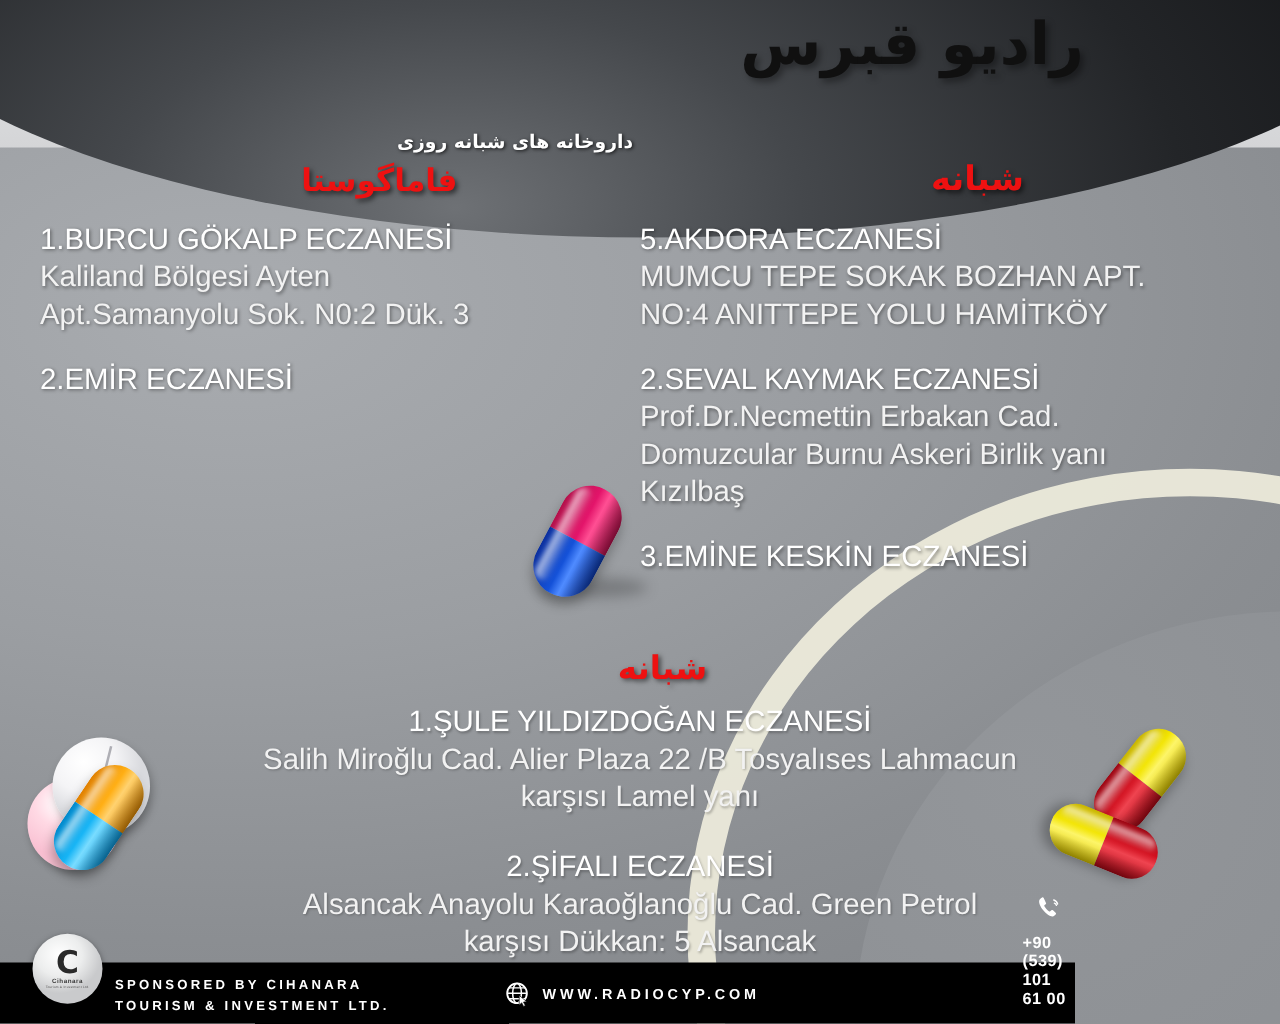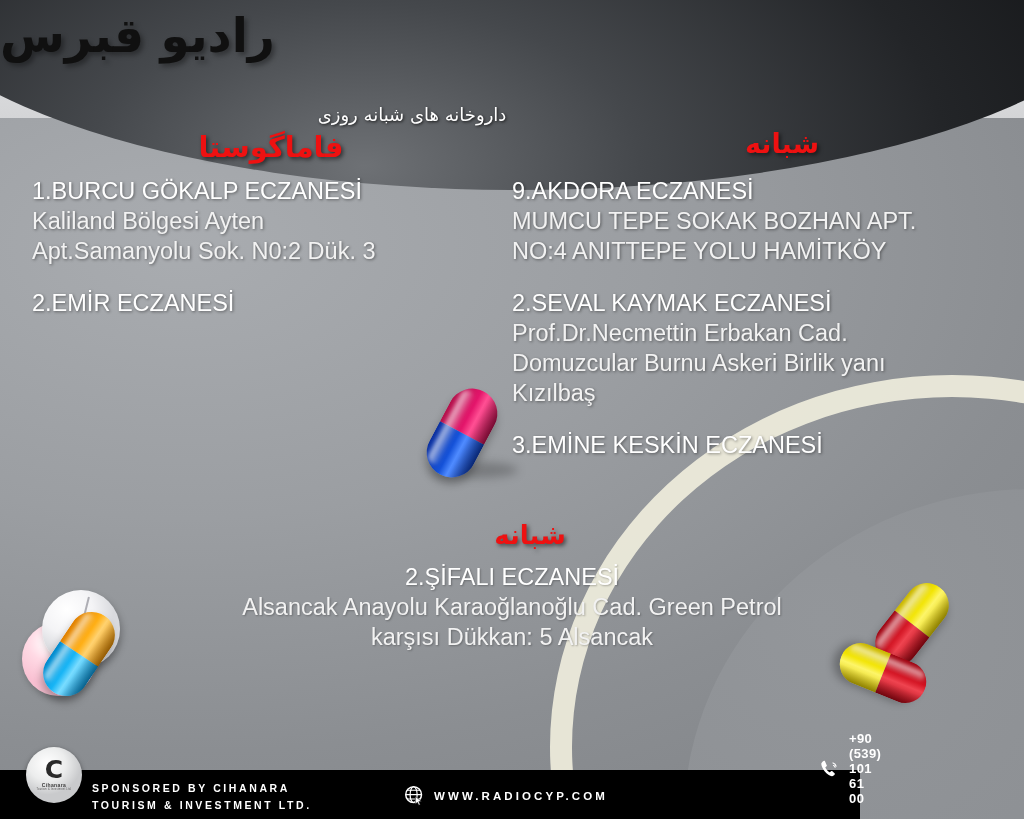--- a/index.html
+++ b/index.html
@@ -42,39 +42,39 @@
     opacity:.92;
   }
   .grey-cover-br{
     position:absolute;right:-360px;bottom:-330px;width:700px;height:660px;
     border-radius:50%;
     background:radial-gradient(120% 120% at 20% 20%, #93969a 0%, #8a8d91 60%, #85888c 100%);
   }
 
   
   .title-ar{
-    position:absolute;left:0;top:8px;width:867px;text-align:left;
+    position:absolute;left:0;top:8px;width:867px;text-align:right;
     font-family:"DejaVu Sans","Liberation Sans",sans-serif;
     font-size:47px;font-weight:bold;color:#101010;direction:rtl;
     text-shadow:3px 3px 5px rgba(0,0,0,.35);
     letter-spacing:0px;
   }
   .subtitle-ar{
     position:absolute;left:0;top:104px;width:824px;text-align:center;
     font-family:"DejaVu Sans","Liberation Sans",sans-serif;
-    font-size:18px;font-weight:normal;color:#ffffff;direction:rtl;
+    font-size:15px;font-weight:bold;color:#ffffff;direction:rtl;
     text-shadow:1px 1px 3px rgba(0,0,0,.8);
   }
   .city-lbl{
     position:absolute;
     font-family:"DejaVu Sans","Liberation Sans",sans-serif;
     font-weight:bold;color:#ee1111;direction:rtl;
     text-shadow:2px 2px 4px rgba(0,0,0,.55);
   }
-  #city-famagusta{left:176px;top:130px;width:190px;text-align:center;font-size:29px;}
+  #city-famagusta{left:176px;top:130px;width:190px;font-size:25px;}
   #city-lefkosa{left:692px;top:128px;width:180px;text-align:center;font-size:27px;}
   #city-girne{left:450px;top:520px;width:160px;text-align:center;font-size:26px;}
 
   
   .col{position:absolute;}
   #col-left{left:32px;top:176px;width:452px;}
   #col-right{left:512px;top:176px;width:500px;}
   #col-bottom{left:60px;top:562px;width:904px;text-align:center;}
 
   .entry{margin:0 0 22px 0;}
@@ -178,21 +178,21 @@
 
   .f-sponsor{
     position:absolute;left:92px;bottom:5px;color:#ffffff;
     font-size:10.5px;font-weight:bold;letter-spacing:2.6px;line-height:17px;
   }
   .f-web{
     position:absolute;left:404px;bottom:13px;display:flex;align-items:center;gap:9px;
   }
   .f-web .txt{color:#fff;font-size:11.5px;font-weight:bold;letter-spacing:3.1px;text-align:right;}
   .f-phone{
-    position:absolute;left:818px;bottom:13px;display:flex;align-items:center;gap:9px;
+    position:absolute;left:818px;bottom:13px;display:flex;align-items:center;gap:9px;flex-direction:column;
   }
   .f-phone .txt{color:#fff;font-size:13px;font-weight:bold;letter-spacing:.4px;}
   .ico{display:inline-block;line-height:0;}
 </style>
 </head>
 <body>
 
 <div id="poster">
 
   <div class="top-light"></div>
@@ -214,36 +214,41 @@
       <div class="e-addr">Kaliland Bölgesi Ayten
 Apt.Samanyolu Sok. N0:2 Dük. 3</div>
     </div>
     <div class="entry">
       <div class="e-name">2.EMİR ECZANESİ</div>
     </div>
   </div>
 
   <div class="col" id="col-right">
     <div class="entry">
-      <div class="e-name">9.AKDORA ECZANESİ</div>
+      <div class="e-name">5.AKDORA ECZANESİ</div>
       <div class="e-addr">MUMCU TEPE SOKAK BOZHAN APT.
 NO:4 ANITTEPE YOLU HAMİTKÖY</div>
     </div>
     <div class="entry">
       <div class="e-name">2.SEVAL KAYMAK ECZANESİ</div>
       <div class="e-addr">Prof.Dr.Necmettin Erbakan Cad.
 Domuzcular Burnu Askeri Birlik yanı
 Kızılbaş</div>
     </div>
     <div class="entry">
       <div class="e-name">3.EMİNE KESKİN ECZANESİ</div>
     </div>
   </div>
 
   <div class="col" id="col-bottom">
+    <div class="entry">
+      <div class="e-name">1.ŞULE YILDIZDOĞAN ECZANESİ</div>
+      <div class="e-addr">Salih Miroğlu Cad. Alier Plaza 22 /B Tosyalıses Lahmacun
+karşısı Lamel yanı</div>
+    </div>
     <div class="entry">
       <div class="e-name">2.ŞİFALI ECZANESİ</div>
       <div class="e-addr">Alsancak Anayolu Karaoğlanoğlu Cad. Green Petrol
 karşısı Dükkan: 5 Alsancak</div>
     </div>
   </div>
 
   <div id="pill-shadow-c"></div>
   <div class="pill" id="pill-center">
     <div class="capsule">

